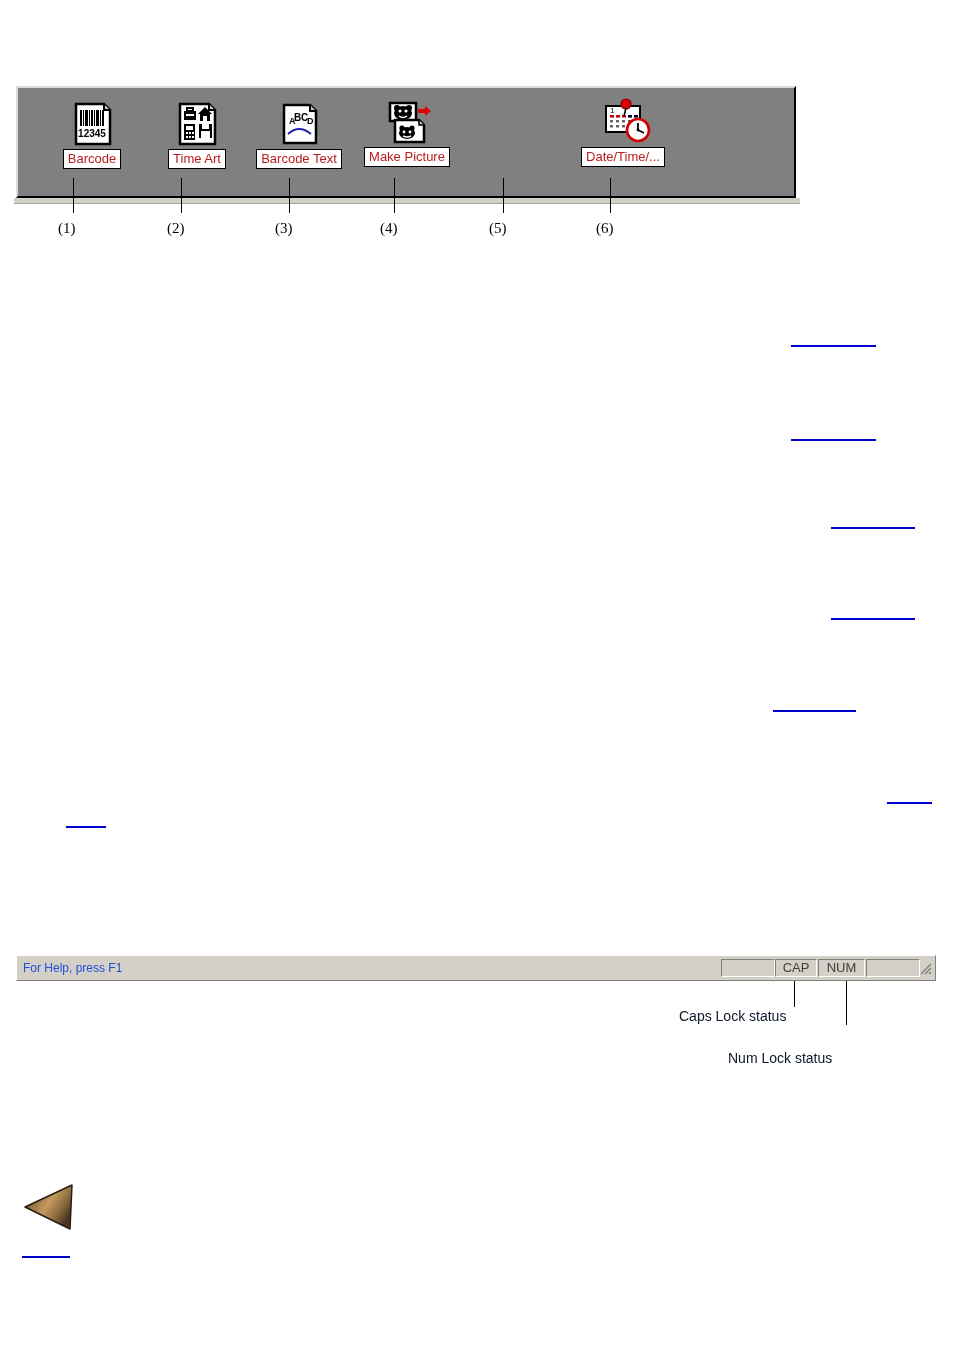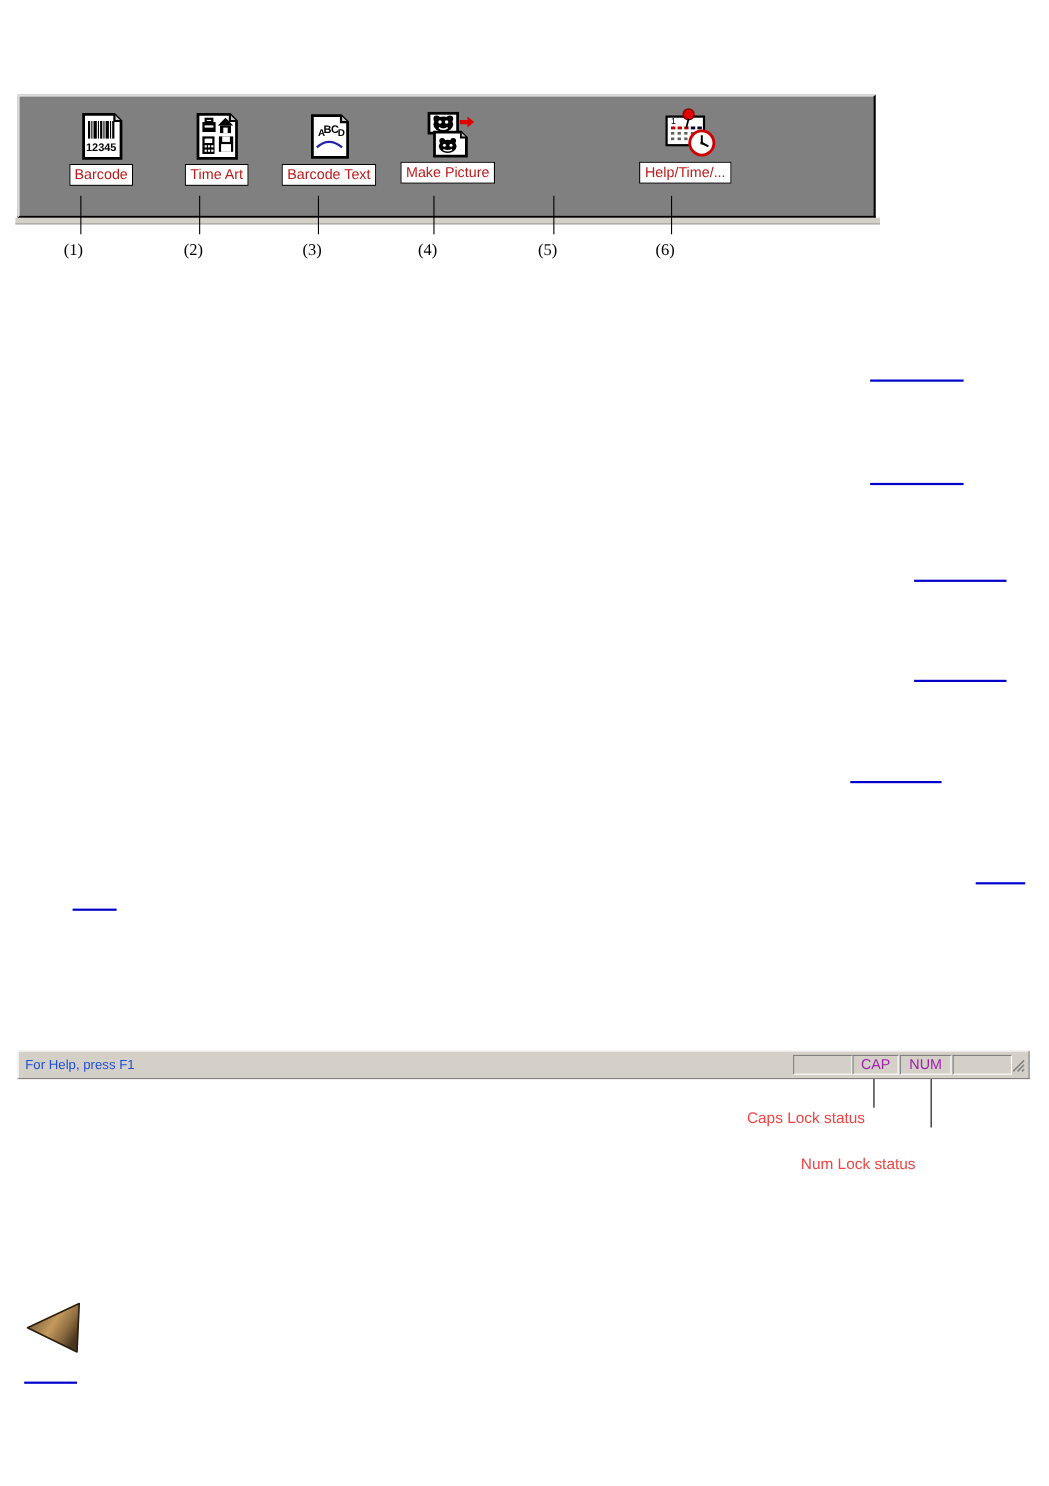--- a/index.html
+++ b/index.html
@@ -134,21 +134,21 @@
     top: 3px;
     height: 18px;
     border-top: 1px solid #808080;
     border-left: 1px solid #808080;
     border-right: 1px solid #ffffff;
     border-bottom: 1px solid #ffffff;
     box-sizing: border-box;
     font-size: 13px;
     line-height: 16px;
     text-align: center;
-    color: #a21caf;
+    color: #404040;
     background: #d4d0c8;
     white-space: nowrap;
   }
   .sb-grip {
     position: absolute;
     right: 3px;
     top: 5px;
     width: 14px;
     height: 14px;
   }
@@ -156,21 +156,21 @@
   
   .sb-leader {
     position: absolute;
     width: 1px;
     background: #000000;
   }
   .sb-callout {
     position: absolute;
     font-size: 14px;
     line-height: 17px;
-    color: #ef4444;
+    color: #0f172a;
     white-space: nowrap;
     font-family: "Liberation Sans", sans-serif;
   }
 
   
   .back-arrow {
     position: absolute;
     left: 22px;
     top: 1182px;
     width: 58px;
@@ -307,21 +307,21 @@
           <text x="9" y="17" font-family="Liberation Sans, sans-serif" font-size="8" fill="#000000">1</text>
 
           <circle cx="25" cy="8" r="5" fill="#e00000" stroke="#800000" stroke-width="1.2"></circle>
           <path d="M25 12 L23 20" stroke="#000000" stroke-width="1.6" fill="none"></path>
 
           <circle cx="37" cy="34" r="11" fill="#ffffff" stroke="#d00000" stroke-width="2.6"></circle>
           <path d="M37 34 L37 27 M37 34 L43 37" stroke="#000000" stroke-width="1.8" fill="none"></path>
           <circle cx="37" cy="34" r="1.4" fill="#000000"></circle>
         </svg>
       </span>
-      <span class="tb-label">Help/Time/...</span>
+      <span class="tb-label">Date/Time/...</span>
     </div>
 
   </div>
 </div>
 <div class="tbar-bottom-bevel"></div>
 
 <div class="leader" style="left:73px;  top:178px; height:35px;"></div>
 <div class="leader" style="left:181px; top:178px; height:35px;"></div>
 <div class="leader" style="left:289px; top:178px; height:35px;"></div>
 <div class="leader" style="left:394px; top:178px; height:35px;"></div>

